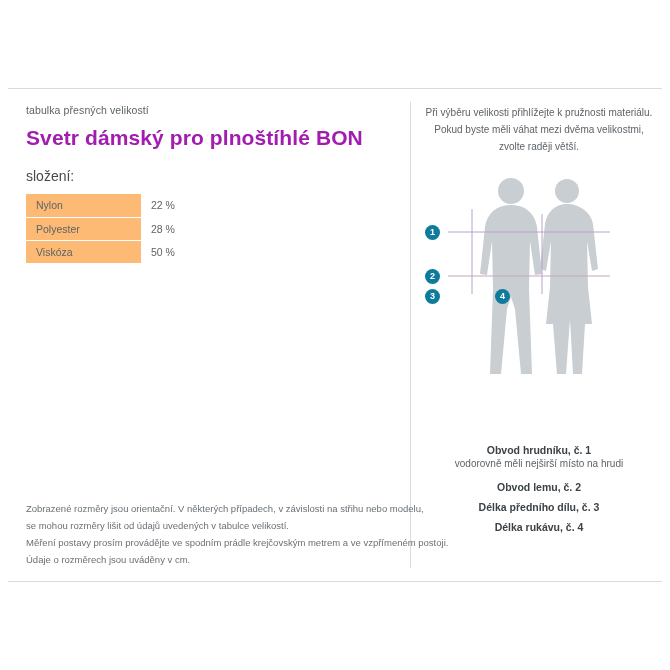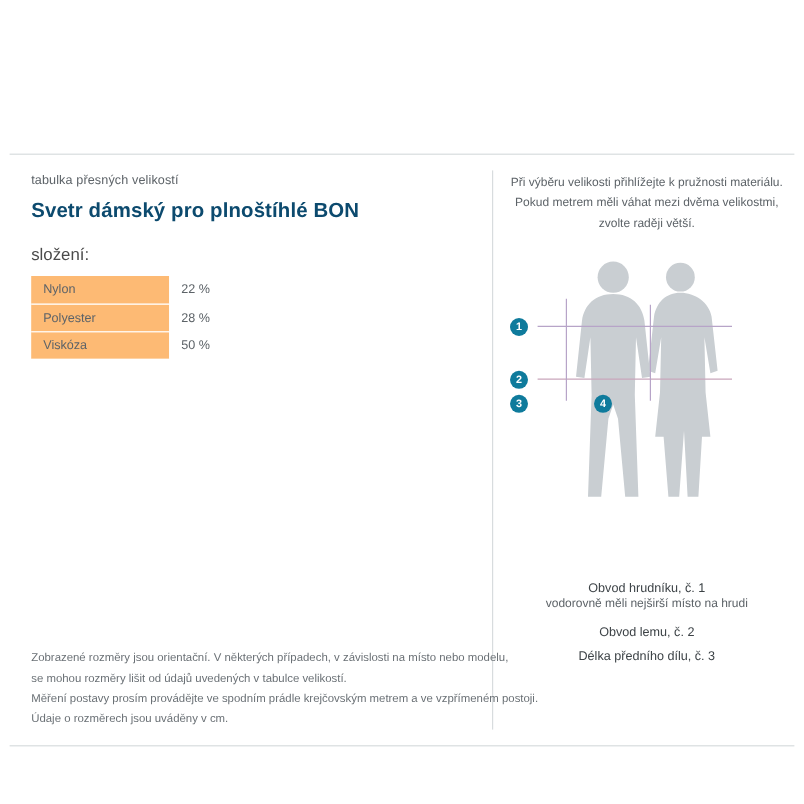--- a/index.html
+++ b/index.html
@@ -14,21 +14,20 @@
     color: #4a4a4a;
     overflow: hidden;
   }
   .page {
     position: absolute;
     left: 0;
     top: 0;
     width: 670px;
     height: 502px;
     background: #ffffff;
-    margin-top: 40px;
   }
   .sheet {
     position: absolute;
     left: 8px;
     top: 88px;
     width: 654px;
     height: 494px;
     border-top: 1px solid #d8dcde;
     border-bottom: 1px solid #d8dcde;
     box-sizing: border-box;
@@ -49,22 +48,22 @@
     top: 104px;
     width: 370px;
   }
   .kicker {
     font-size: 10.5px;
     color: #5d6368;
     letter-spacing: .1px;
     margin: 0 0 10px 0;
   }
   .title {
-    font-size: 17px;
-    color: #0c4a6e;
+    font-size: 21px;
+    color: #a21caf;
     font-weight: bold;
     margin: 0 0 18px 0;
     letter-spacing: .1px;
   }
   .slozeni {
     font-size: 14px;
     color: #4a4a4a;
     margin: 0 0 10px 0;
   }
   .comp-table {
@@ -119,21 +118,21 @@
     position: relative;
     width: 230px;
     height: 265px;
     margin-top: 14px;
   }
   .measure-list {
     margin-top: 10px;
   }
   .measure-list .m {
     font-size: 10.5px;
-    font-weight: normal;
+    font-weight: bold;
     color: #3c4246;
     margin-bottom: 4px;
   }
   .measure-list .sub {
     font-size: 10px;
     font-weight: normal;
     color: #5d6368;
     margin: -2px 0 12px 0;
   }
   .badge {
@@ -174,30 +173,30 @@
         </tr>
         <tr>
           <td class="name">Viskóza</td>
           <td class="val">50 %</td>
         </tr>
       </tbody>
     </table>
   </div>
 
   <div class="footnotes">
-    <div>Zobrazené rozměry jsou orientační. V některých případech, v závislosti na místo nebo modelu,</div>
+    <div>Zobrazené rozměry jsou orientační. V některých případech, v závislosti na střihu nebo modelu,</div>
     <div>se mohou rozměry lišit od údajů uvedených v tabulce velikostí.</div>
     <div>Měření postavy prosím provádějte ve spodním prádle krejčovským metrem a ve vzpřímeném postoji.</div>
     <div>Údaje o rozměrech jsou uváděny v cm.</div>
   </div>
 
   <div class="right">
     <p class="intro">
       <span>Při výběru velikosti přihlížejte k pružnosti materiálu.</span><br>
-      <span>Pokud metrem měli váhat mezi dvěma velikostmi,</span><br>
+      <span>Pokud byste měli váhat mezi dvěma velikostmi,</span><br>
       <span>zvolte raději větší.</span>
     </p>
 
     <div class="figure-wrap">
       <svg width="230" height="265" viewBox="0 0 230 265">
 
         <g fill="#c9ced2">
           <circle cx="87" cy="22" r="13"></circle>
           <path d="M87 36 C72 36 63 45 61 58 L56 105 L63 106 L68 72 L69 120 L66 205 L77 205 L83 140 L87 128
                    L91 140 L97 205 L108 205 L105 120 L106 72 L111 106 L118 105 L113 58 C111 45 102 36 87 36 Z"></path>
@@ -225,16 +224,17 @@
       <div class="badge" style="left:71px; top:120px;">4</div>
     </div>
 
     <div class="measure-list">
       <div class="m">Obvod hrudníku, č. 1</div>
       <div class="sub">vodorovně měli nejširší místo na hrudi</div>
       <div class="m">Obvod lemu, č. 2</div>
       <div class="sub" style="margin-bottom:10px;"></div>
       <div class="m">Délka předního dílu, č. 3</div>
       <div class="sub" style="margin-bottom:10px;"></div>
+      <div class="m">Délka rukávu, č. 4</div>
     </div>
   </div>
 
 </div>
 
 </body></html>

